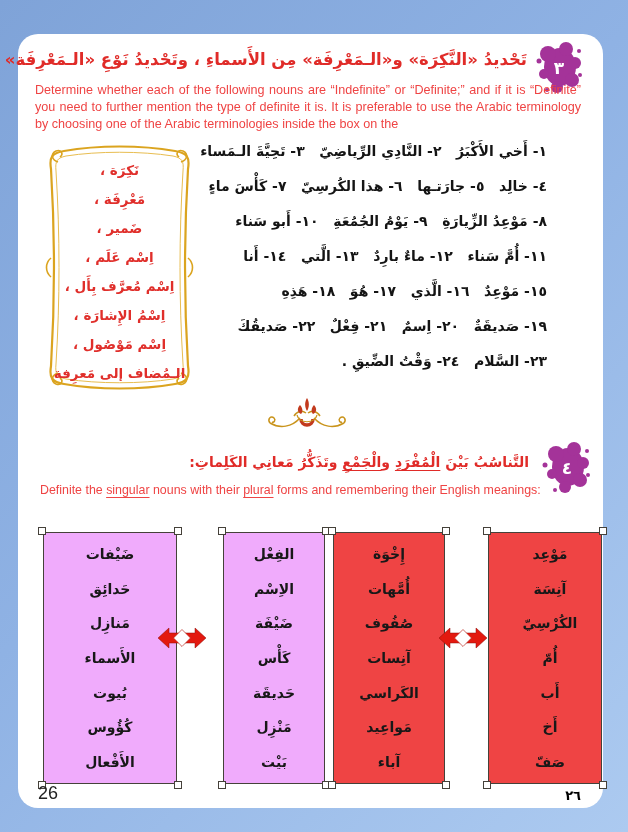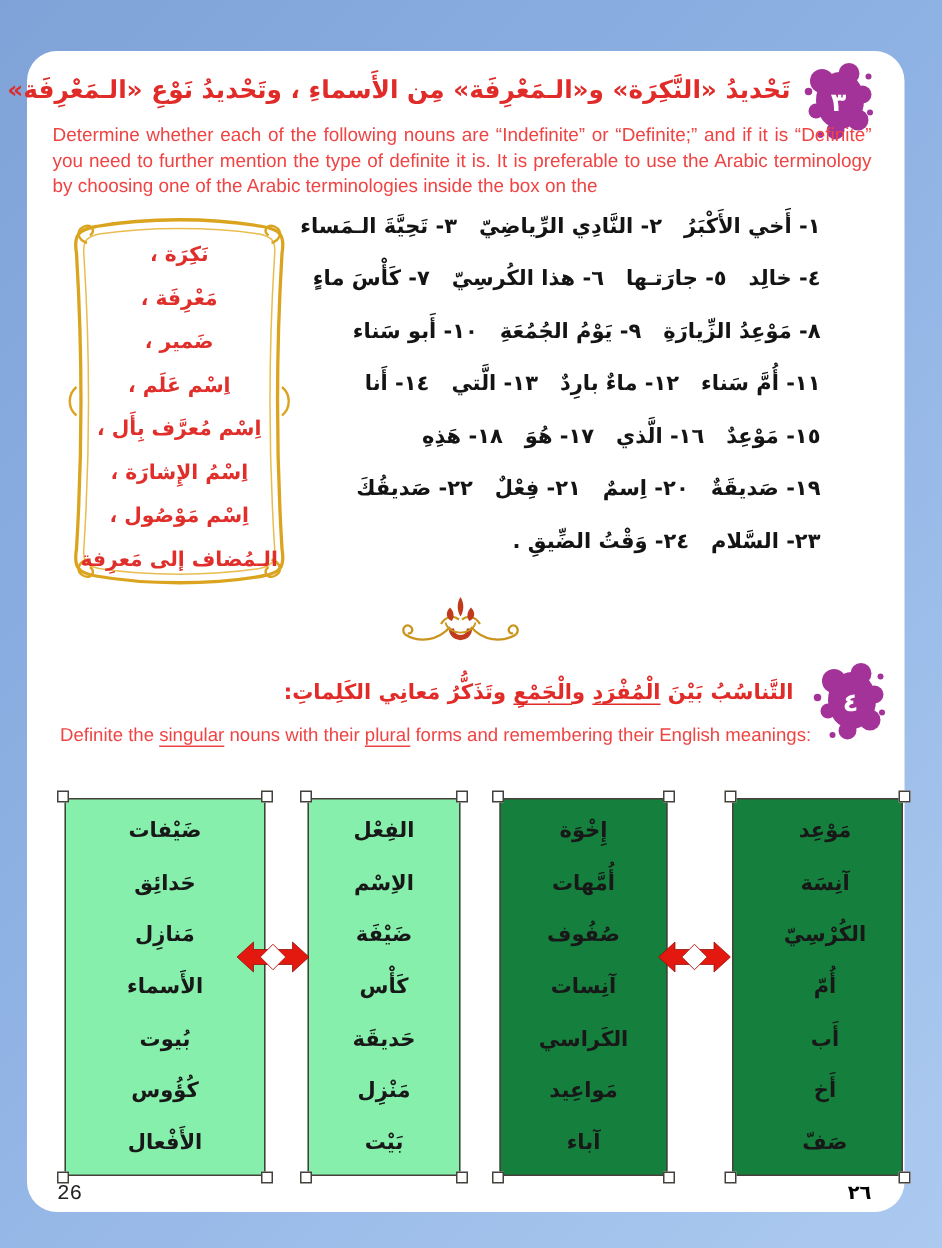--- a/index.html
+++ b/index.html
@@ -51,47 +51,47 @@
     text-align:right;color:#141414;font-weight:bold;font-size:14px;
   }
   .noun-line{height:35px;line-height:35px;white-space:nowrap;}
   
   .divider{position:absolute;left:246px;top:362px;width:86px;height:40px;}
   
   .plaque{
     position:absolute;top:498px;height:252px;box-sizing:border-box;
     border:1.6px solid #45413a;
   }
-  .plaque.cream{background:#86efac;}
-  .plaque.green{background:#15803d;}
+  .plaque.cream{background:#f0abfc;}
+  .plaque.green{background:#ef4444;}
   .knob{
     position:absolute;width:8px;height:8px;background:#ffffff;
     border:1.5px solid #45413a;box-sizing:border-box;
   }
   .knob.tl{left:-6px;top:-6px;} .knob.tr{right:-6px;top:-6px;}
   .knob.bl{left:-6px;bottom:-6px;} .knob.br{right:-6px;bottom:-6px;}
   .words{
     display:flex;flex-direction:column;justify-content:space-between;
     height:100%;box-sizing:border-box;padding:13px 4px;direction:rtl;
   }
   .word{
     text-align:center;color:#181818;font-weight:bold;font-size:14px;white-space:nowrap;
   }
   .col-1{left:25px;width:134px;}
-  .col-2{left:187px;width:102px;}
+  .col-2{left:205px;width:102px;}
   .col-3{left:315px;width:112px;}
   .col-4{left:470px;width:114px;padding-left:10px;}
   
   .match-arrow{position:absolute;top:590px;width:48px;height:28px;}
   .arrow-1{left:140px;}
   .arrow-2{left:421px;}
   
   .pnum-latin{
-    position:absolute;left:20px;bottom:4px;font-family:Liberation Mono, monospace;
-    font-size:14px;color:#222;
+    position:absolute;left:20px;bottom:4px;font-family:Liberation Sans, sans-serif;
+    font-size:18px;color:#222;
   }
   .pnum-arabic{
     position:absolute;right:22px;bottom:5px;font-size:13px;color:#000000;font-weight:bold;
   }
 </style>
 </head>
 <body>
 
 <div class="page">
 

